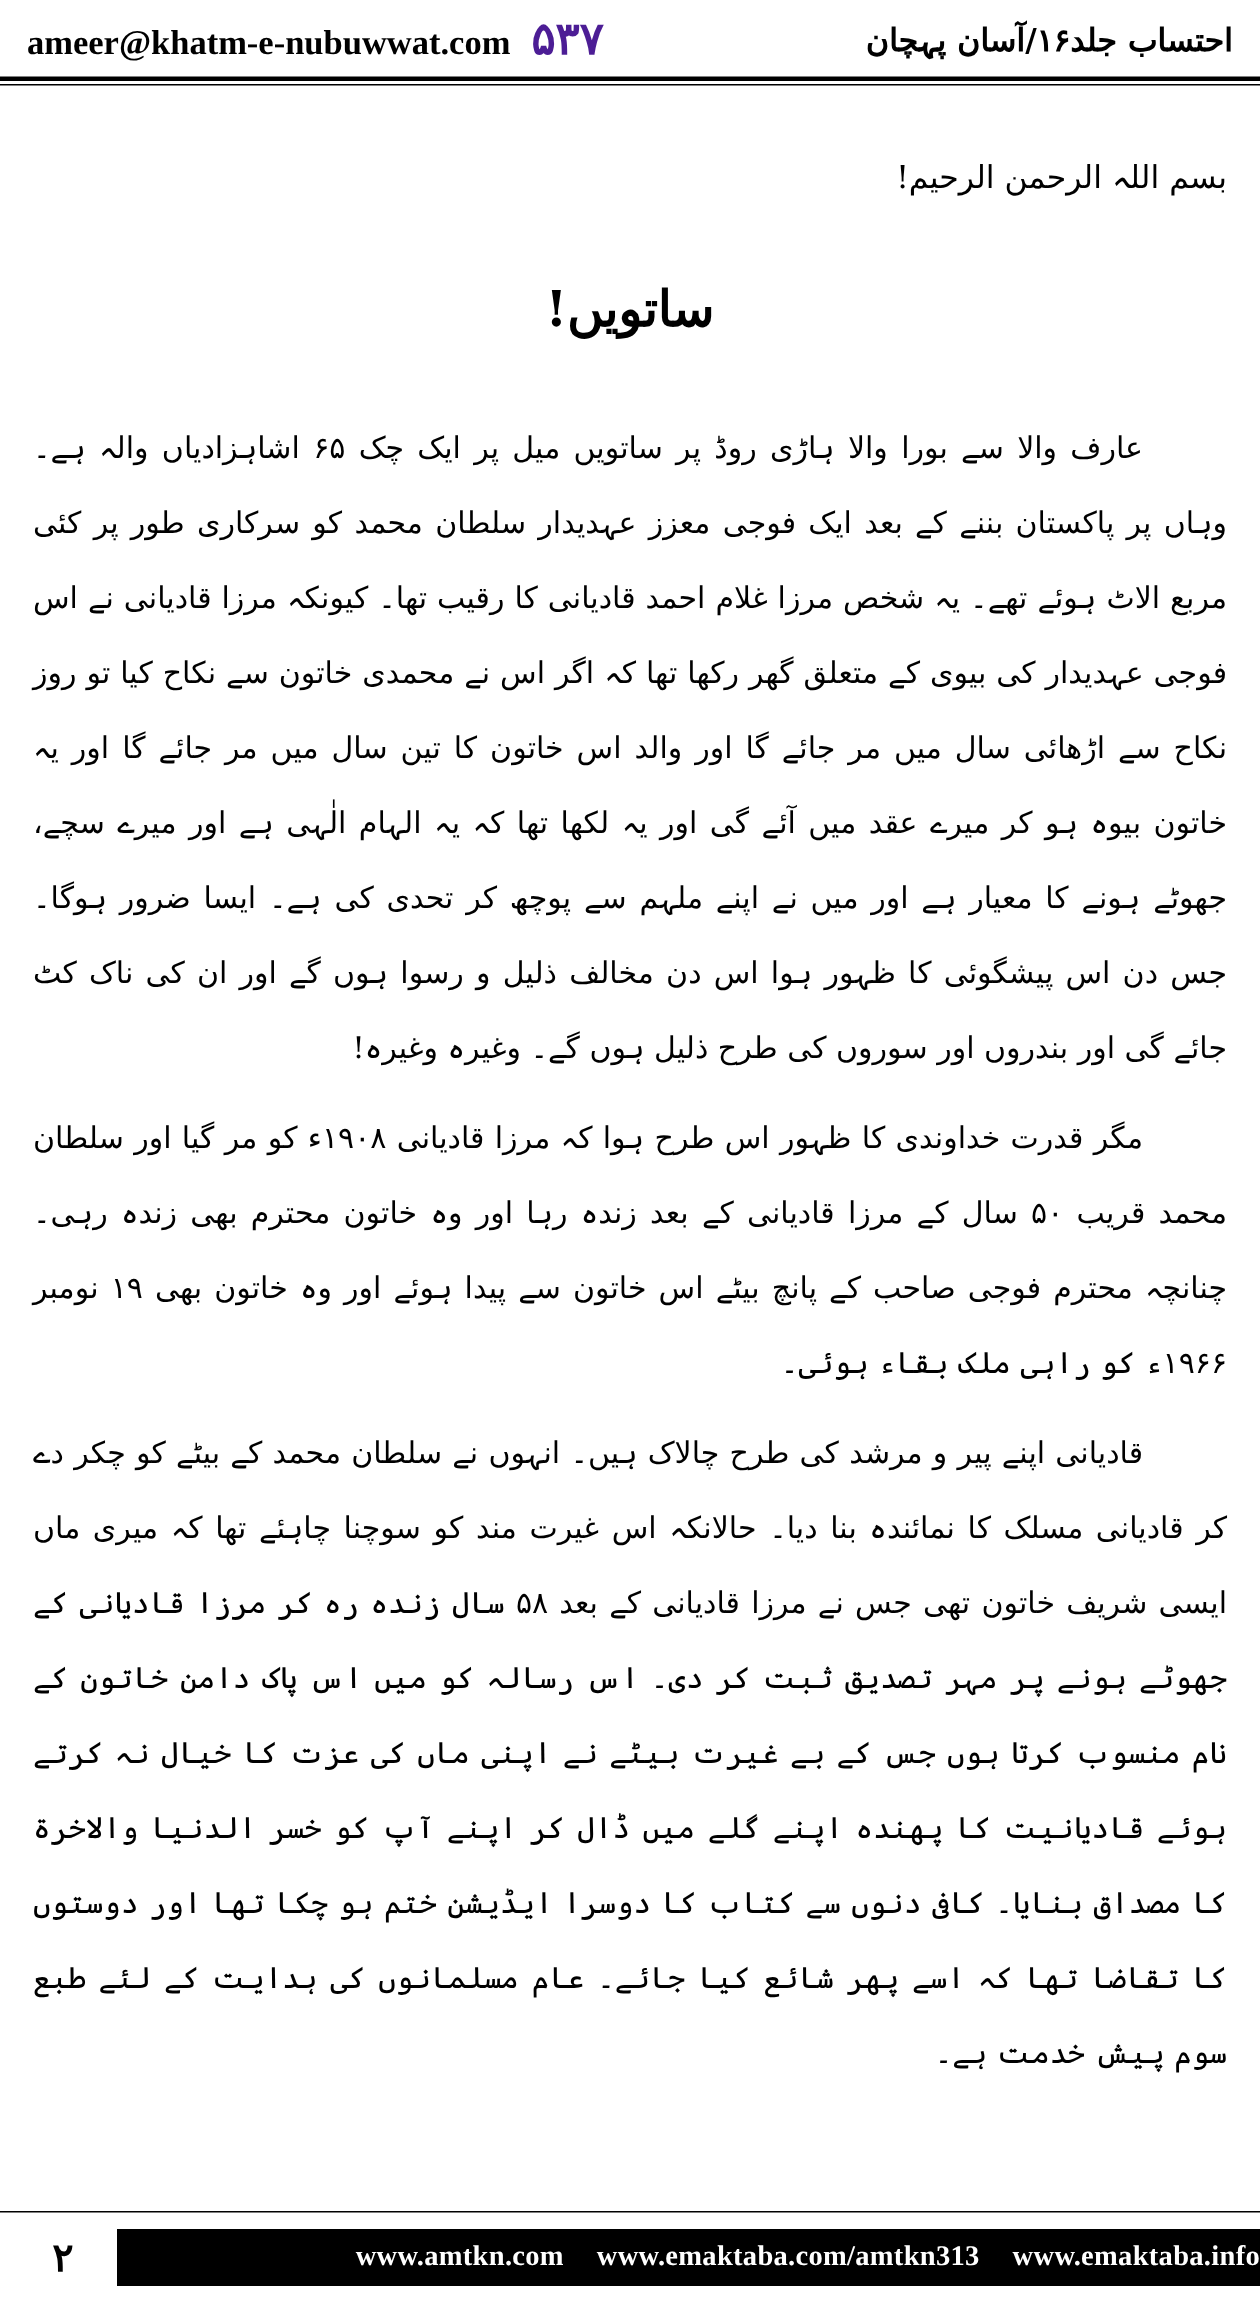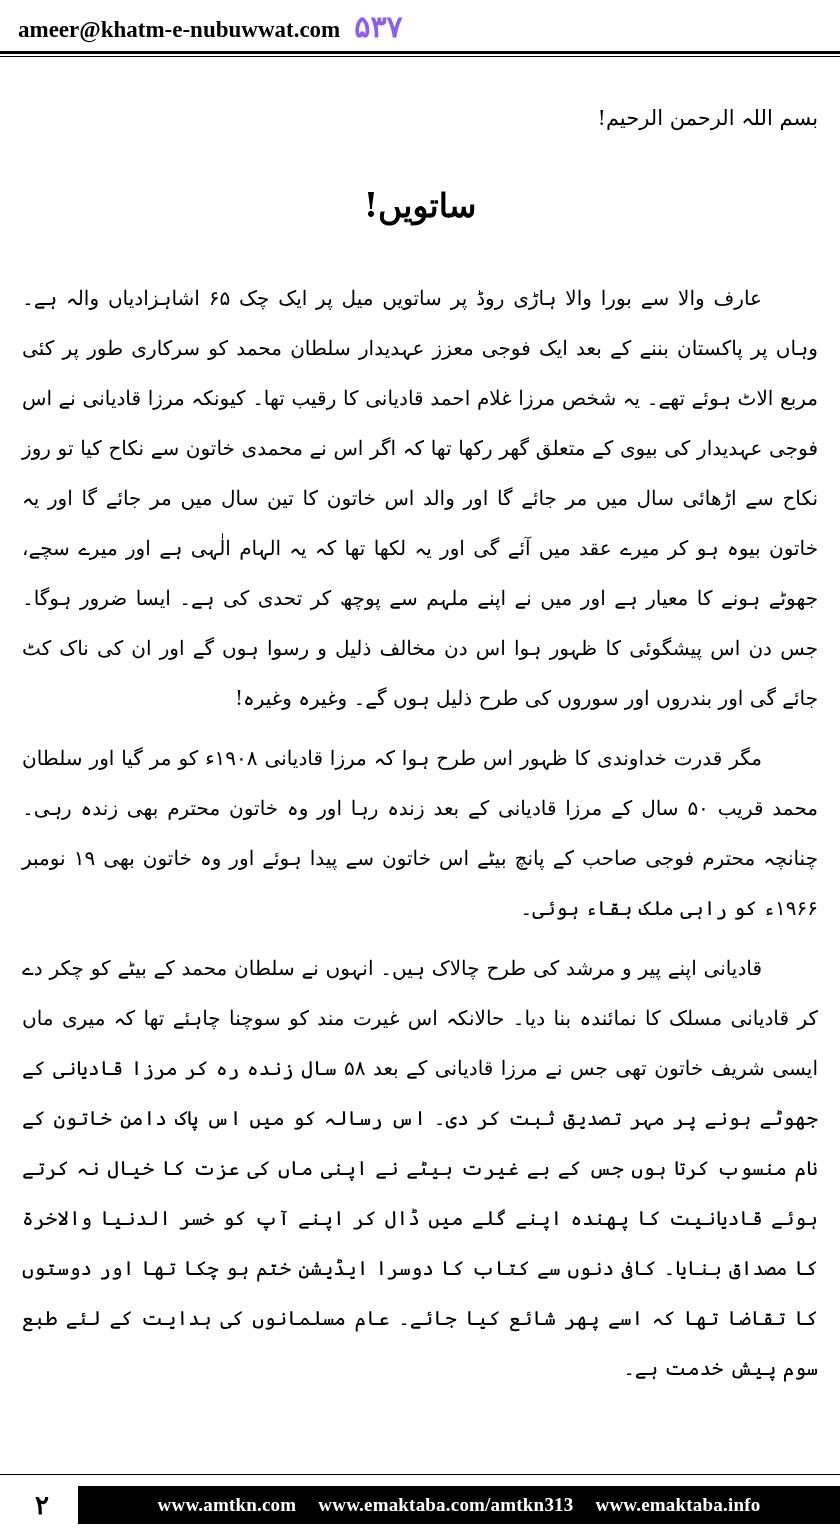--- a/index.html
+++ b/index.html
@@ -39,21 +39,21 @@
     font-family: "Liberation Serif", serif;
     font-size: 23px;
     font-weight: bold;
     color: #000;
     letter-spacing: 0px;
   }
   .header-pagenum {
     font-family: "DejaVu Serif", serif;
     font-size: 30px;
     font-weight: bold;
-    color: #8b5cf6;
+    color: #4c1d95;
     direction: rtl;
   }
   .header-right {
     font-family: "DejaVu Serif", serif;
     font-size: 21px;
     font-weight: bold;
     color: #000;
     direction: rtl;
   }
   .header-rule {
@@ -137,21 +137,21 @@
   }
   .footer-bar {
     position: absolute;
     top: 18px;
     left: 78px;
     width: 762px;
     height: 38px;
     background: #000;
     display: flex;
     align-items: center;
-    justify-content: center;
+    justify-content: flex-end;
     gap: 22px;
   }
   .footer-bar span {
     color: #ffffff;
     font-family: "Liberation Serif", serif;
     font-size: 19px;
     font-weight: bold;
     letter-spacing: 0.2px;
   }
   .footer-pagenum {
@@ -172,20 +172,21 @@
 </head>
 <body>
 
 <div class="page">
 
   <div class="header">
     <div class="header-left">
       <div class="header-email">ameer@khatm-e-nubuwwat.com</div>
       <div class="header-pagenum">۵۳۷</div>
     </div>
+    <div class="header-right">احتساب جلد۱۶/آسان پہچان</div>
   </div>
   <div class="header-rule"></div>
   <div class="header-rule2"></div>
 
   <div class="content">
 
     <div class="bismillah">بسم اللہ الرحمن الرحیم!</div>
 
     <div class="doc-title">ساتویں!</div>
 

